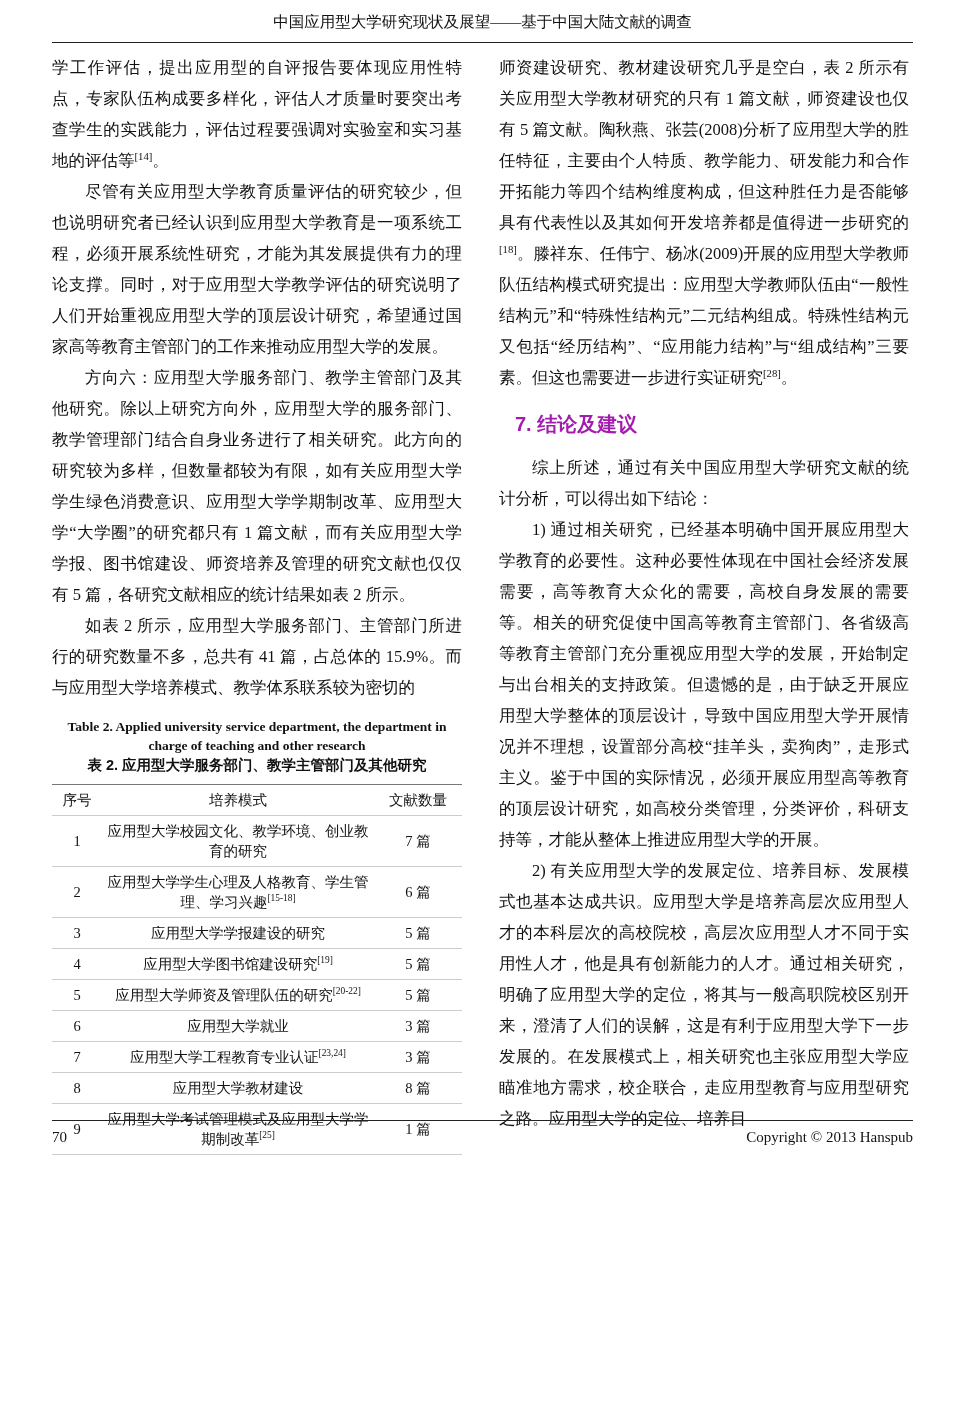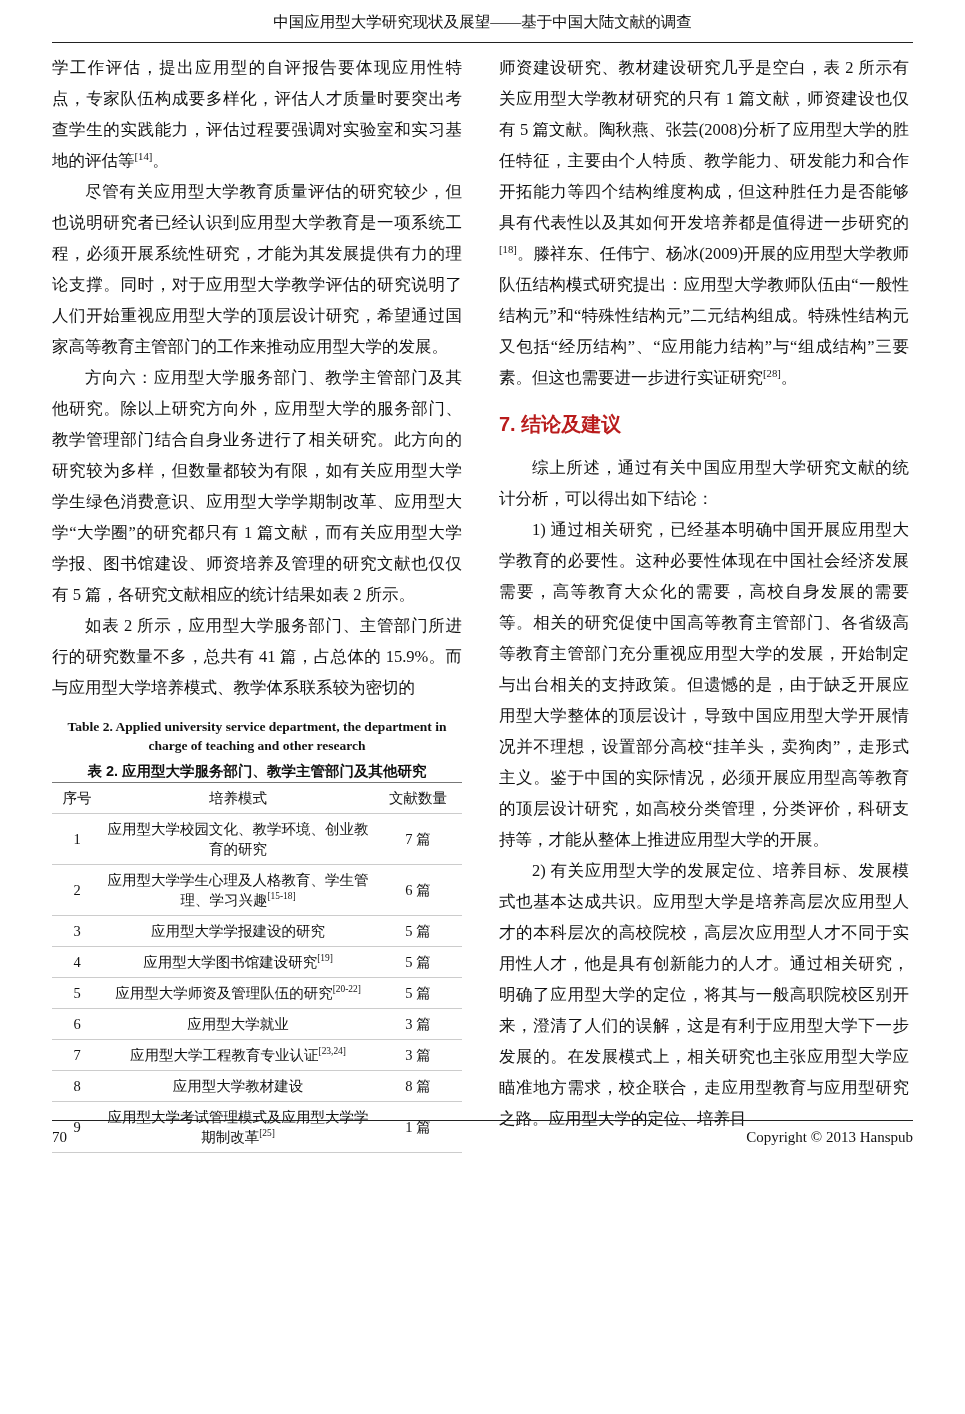--- a/index.html
+++ b/index.html
@@ -44,49 +44,48 @@
     line-height: 19px;
     text-align: center;
     padding: 0 10px;
   }
   .caption-zh {
     font-family: "Liberation Sans", "DejaVu Sans", sans-serif;
     font-weight: bold;
     font-size: 14.5px;
     line-height: 20px;
     text-align: center;
-    margin-top: 6px;
   }
   table.data {
     width: 100%;
     table-layout: fixed;
     border-collapse: collapse;
-    margin-top: 1px;
+    margin-top: 9px;
     font-size: 14.5px;
     line-height: 20px;
     border-top: 1.5px solid #777777;
     border-bottom: 1.5px solid #777777;
   }
   .data th, .data td {
     font-weight: normal;
     text-align: center;
     vertical-align: middle;
     padding: 5px 3px;
     border-bottom: 1px solid #cccccc;
     overflow-wrap: break-word;
   }
   .data tfoot td { border-bottom: none; }
   .source-note { font-size: 13px; line-height: 18px; margin-top: 10px; text-align: left; }
 
   .section-heading {
     font-family: "Liberation Sans", "DejaVu Sans", sans-serif;
     font-size: 20px;
     font-weight: bold;
-    color: #b91c1c;
-    margin: 16px 0 12px;
+    color: #a21caf;
+    margin: 16px 16px 12px;
   }
   .page-footer {
     position: absolute;
     left: 52px; right: 52px; bottom: 12px;
     border-top: 1px solid #222222;
     padding-top: 8px;
     display: flex;
     justify-content: space-between;
     font-size: 15px;
     align-items: flex-end;

